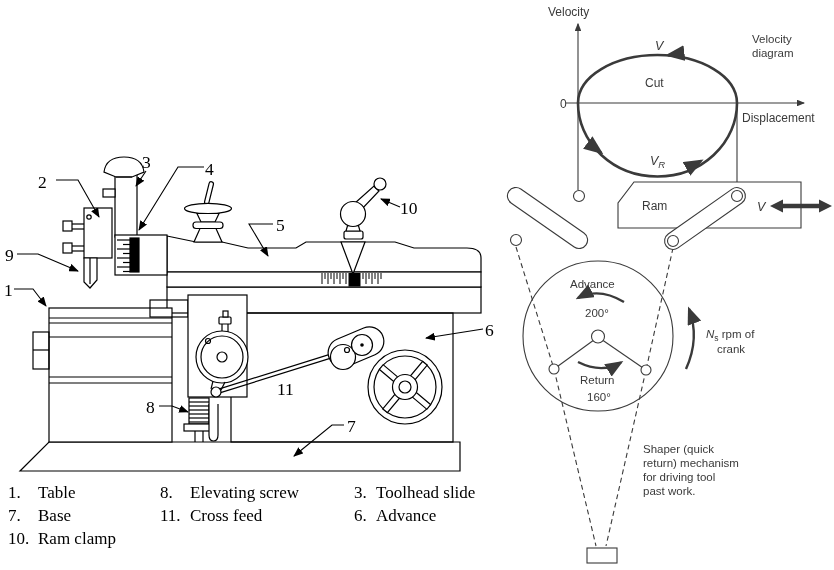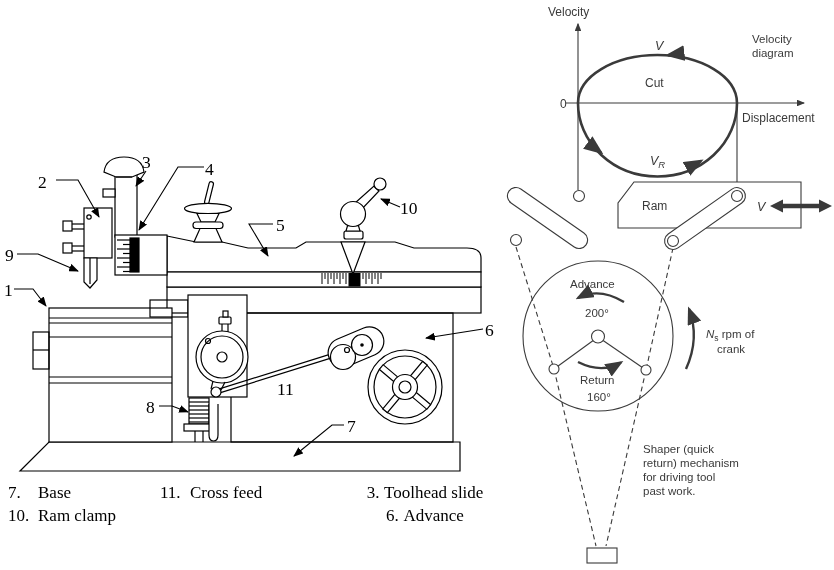--- a/index.html
+++ b/index.html
@@ -5,21 +5,21 @@
   html,body{margin:0;padding:0;background:#fff;}
   .canvas{position:relative;width:834px;height:570px;background:#fff;overflow:hidden;
           font-family:"Liberation Sans",sans-serif;}
   .machine-svg{position:absolute;left:0;top:0;}
   .mech-svg{position:absolute;left:500px;top:0;}
   .legend{position:absolute;left:0;top:482px;width:500px;
           font-family:"Liberation Serif",serif;font-size:17px;color:#000;}
   .leg-col{position:absolute;top:0;}
   .leg-col1{left:8px;}
   .leg-col2{left:160px;}
-  .leg-col3{left:362px;text-align:center;}
+  .leg-col3{left:354px;}
   .leg-item{height:23px;line-height:22px;white-space:nowrap;}
   .leg-num{display:inline-block;width:30px;}
   .leg-col3 .leg-num{width:22px;}
 </style>
 </head>
 <body>
 
 <div class="canvas">
 
 <svg class="machine-svg" width="500" height="480" viewBox="0 0 500 480">
@@ -308,24 +308,26 @@
     <text x="717" y="353" font-size="11.5">crank</text>
     <text x="643" y="453" font-size="11.5">Shaper (quick</text>
     <text x="643" y="467" font-size="11.5">return) mechanism</text>
     <text x="643" y="481" font-size="11.5">for driving tool</text>
     <text x="643" y="495" font-size="11.5">past work.</text>
   </g>
 </svg>
 
 <div class="legend">
   <div class="leg-col leg-col1">
+    <div class="leg-item"><span class="leg-num">1.</span><span>Table</span></div>
     <div class="leg-item"><span class="leg-num">7.</span><span>Base</span></div>
     <div class="leg-item"><span class="leg-num">10.</span><span>Ram clamp</span></div>
   </div>
   <div class="leg-col leg-col2">
+    <div class="leg-item"><span class="leg-num">8.</span><span>Elevating screw</span></div>
     <div class="leg-item"><span class="leg-num">11.</span><span>Cross feed</span></div>
   </div>
   <div class="leg-col leg-col3">
     <div class="leg-item"><span class="leg-num">3.</span><span>Toolhead slide</span></div>
     <div class="leg-item"><span class="leg-num">6.</span><span>Advance</span></div>
   </div>
 </div>
 
 </div>
 

